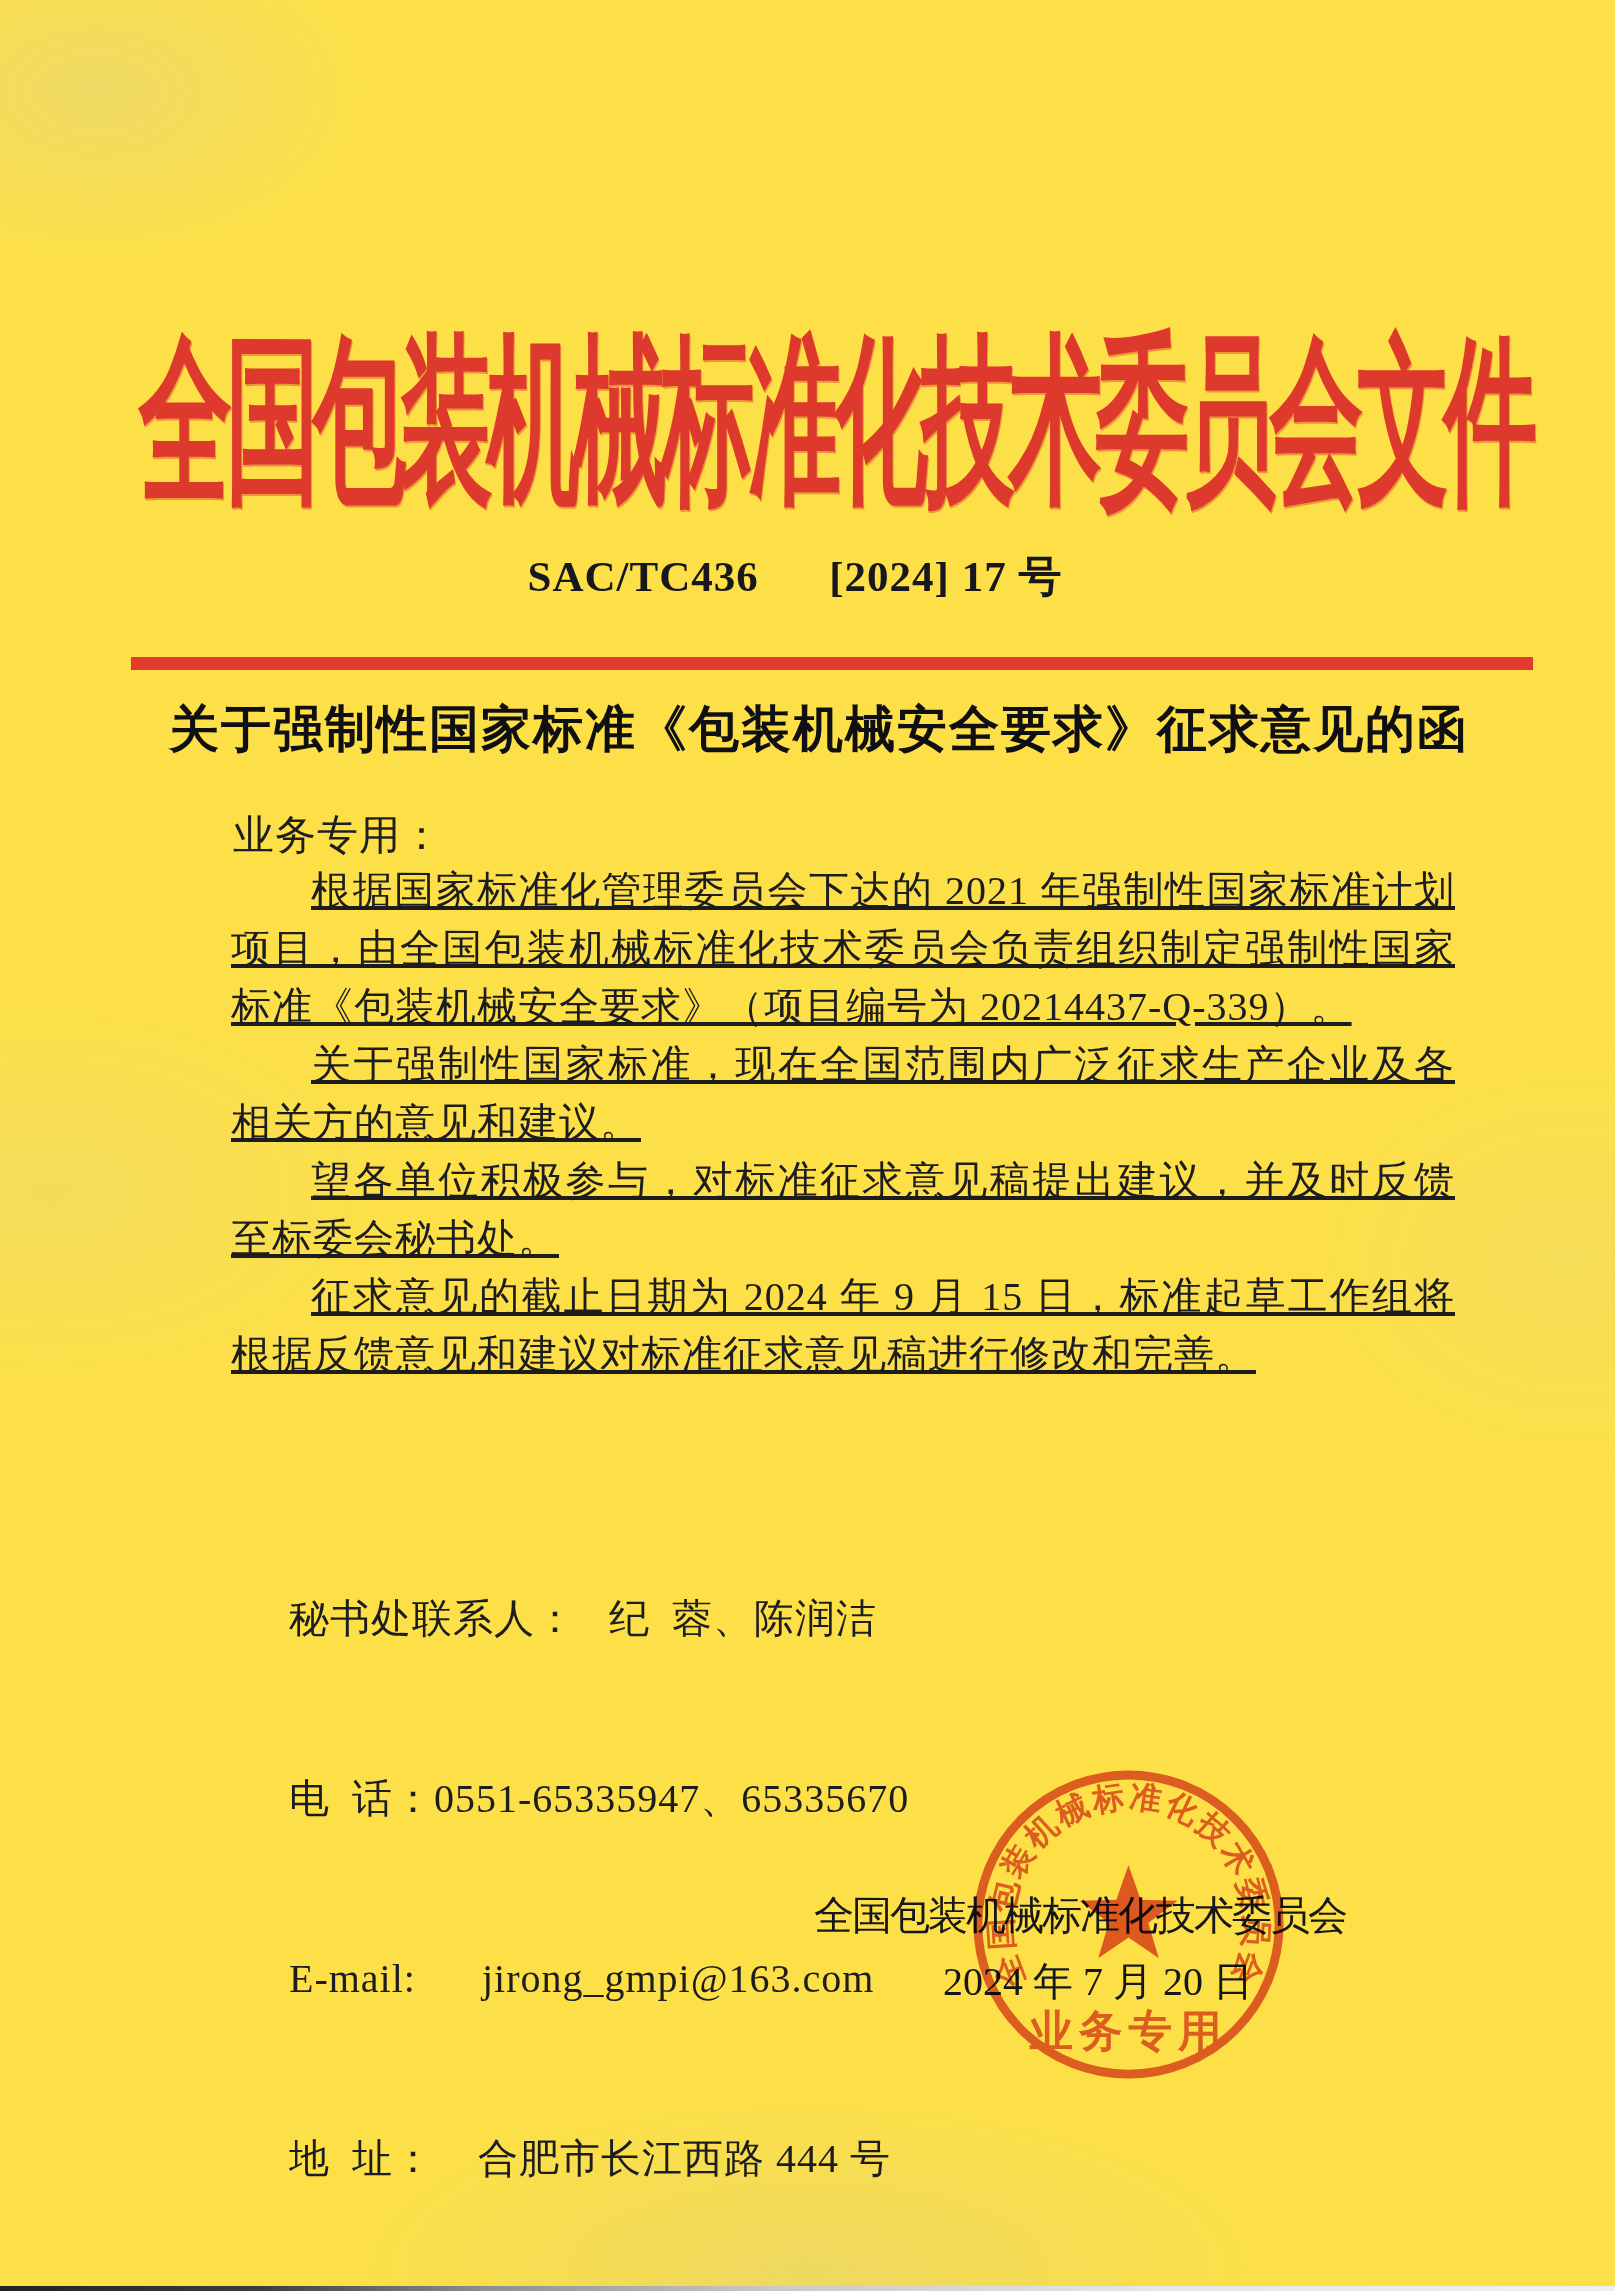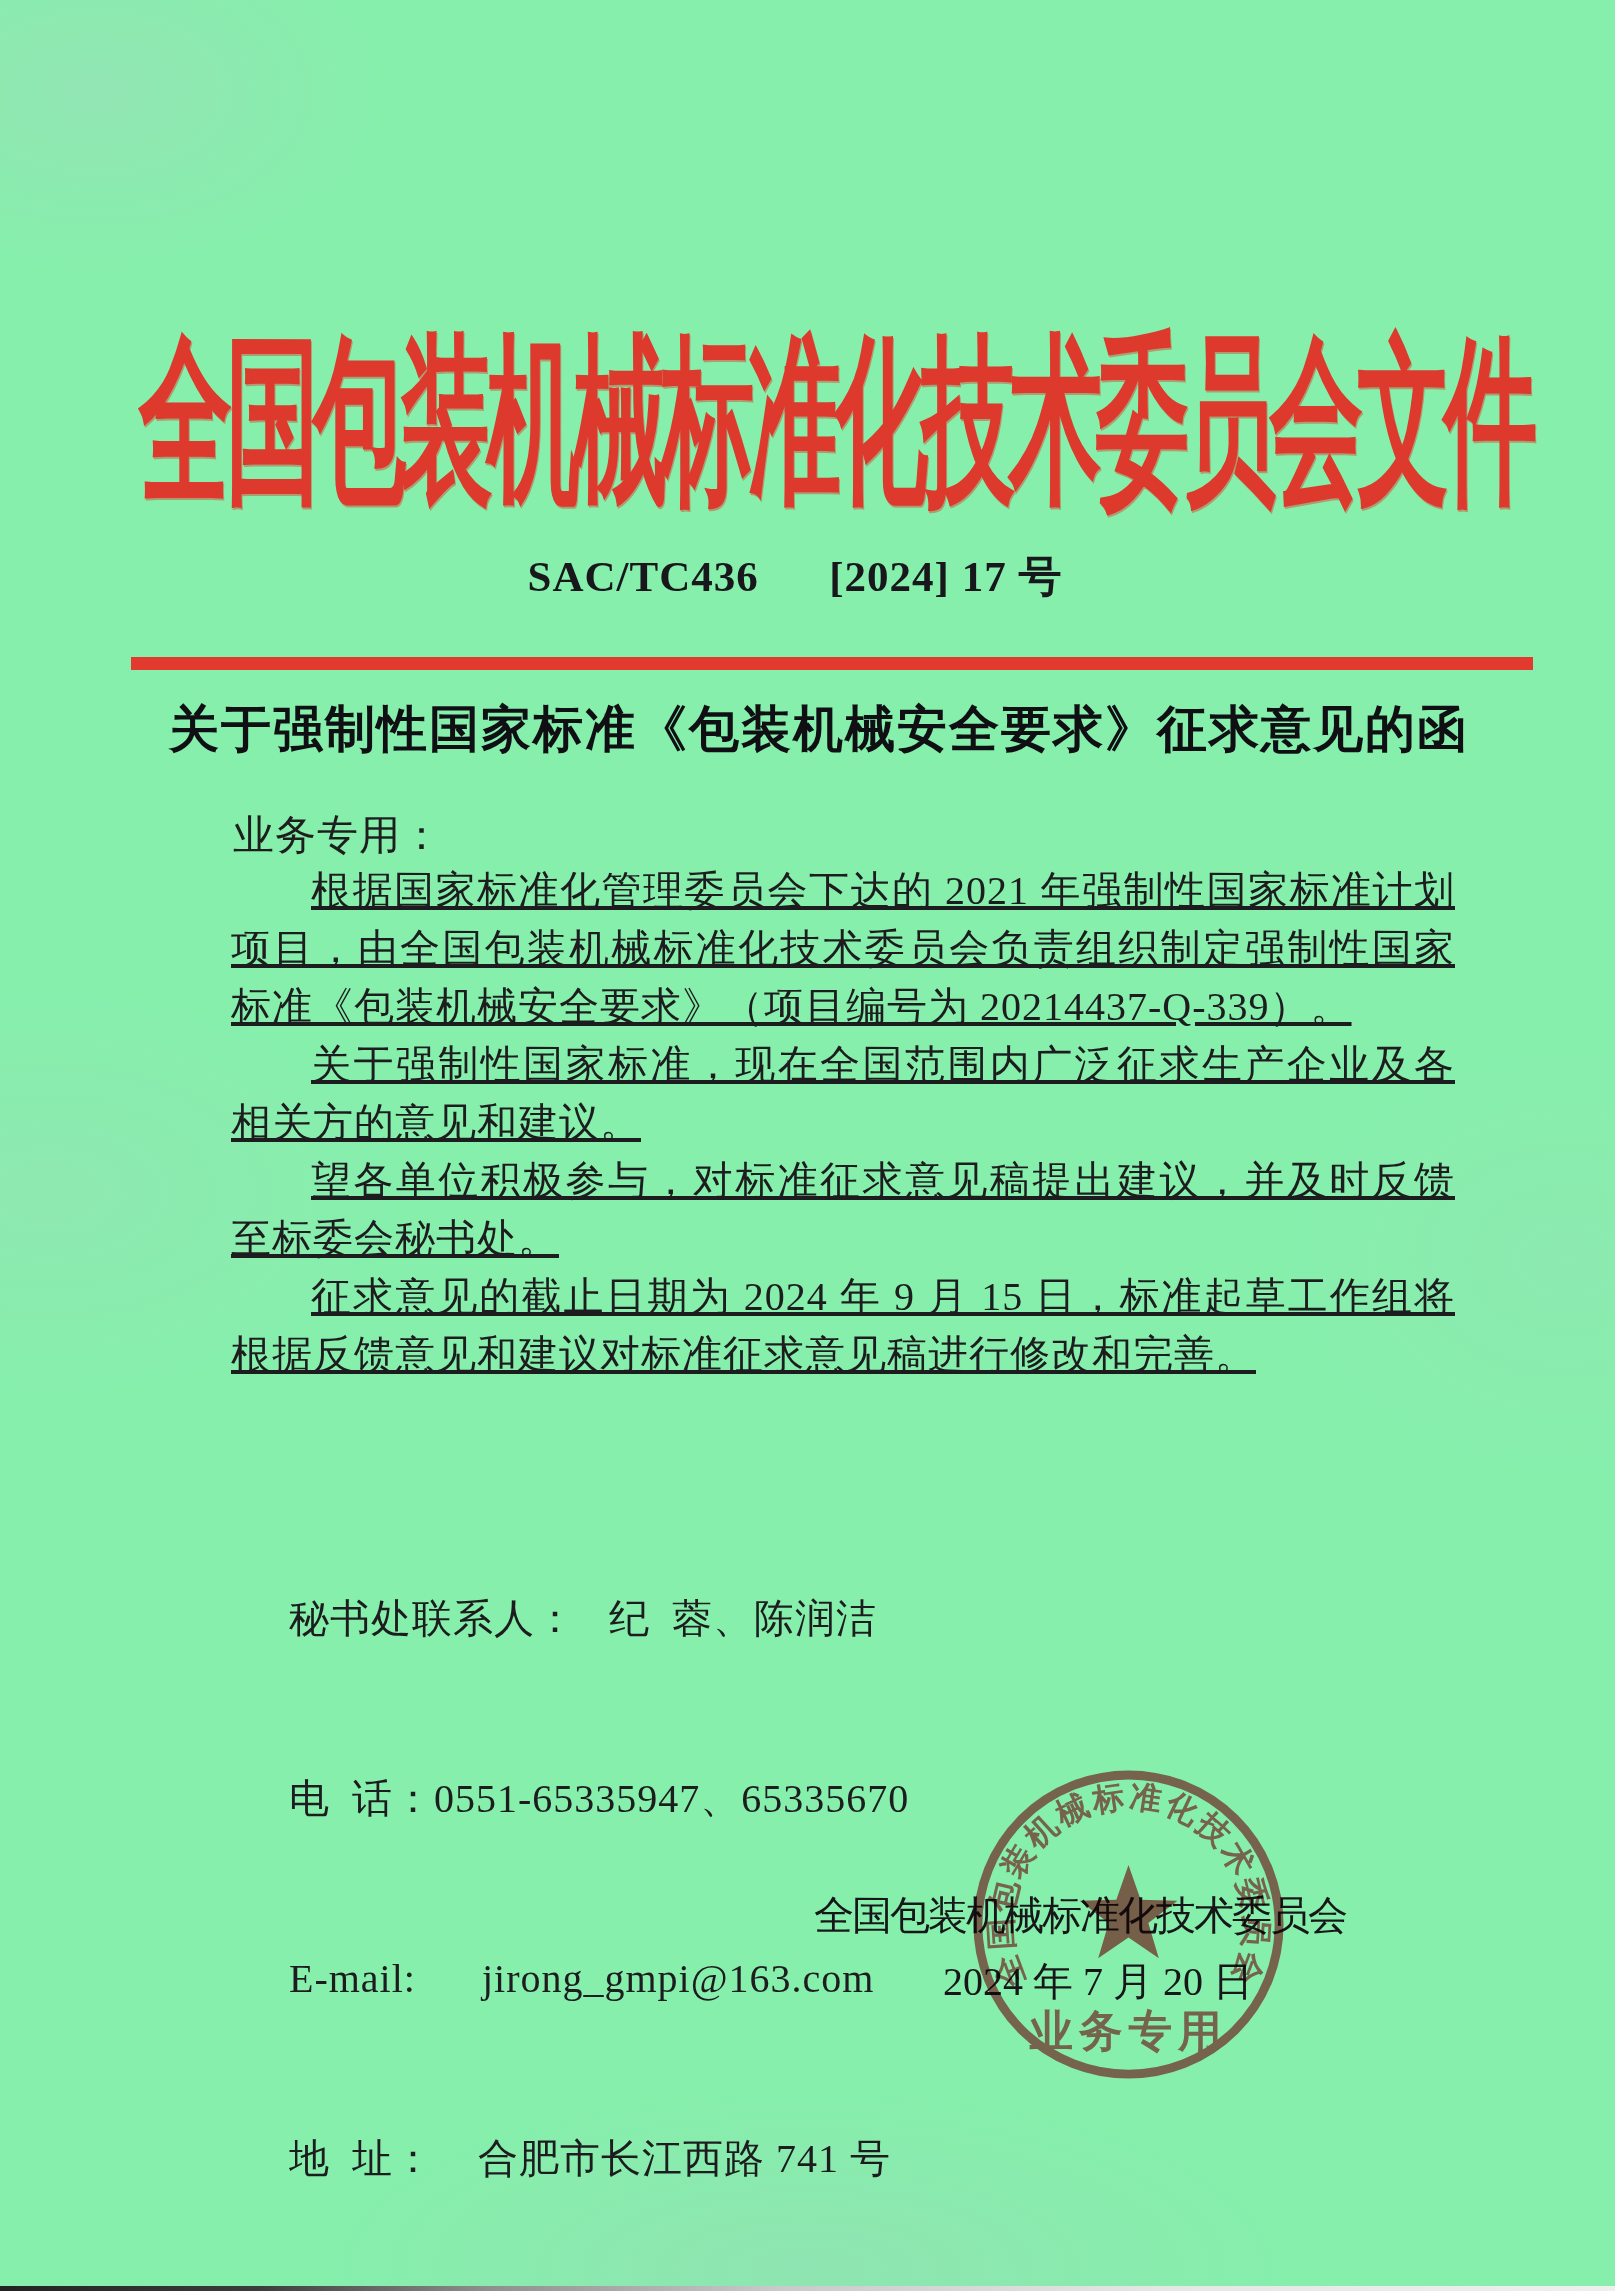--- a/index.html
+++ b/index.html
@@ -1,20 +1,20 @@
 <!DOCTYPE html>
 <html><head>
 <meta charset="utf-8">
 <style>
   html,body{margin:0;padding:0;background:#777;}
   #page{
     position:relative;
     width:1616px;height:2292px;
     margin:0 auto;
-    background:#86efac;
+    background:#fde047;
     overflow:hidden;
     font-family:"Liberation Serif","DejaVu Serif",serif;
     color:#1e1e1e;
   }
   
   .scan-tint{
     position:absolute;inset:0;pointer-events:none;
     background:
       radial-gradient(416px 257px at 6% 4%, rgba(190,196,205,0.22), rgba(190,196,205,0) 70%),
       radial-gradient(515px 297px at 3% 52%, rgba(190,196,205,0.15), rgba(190,196,205,0) 70%),
@@ -98,21 +98,21 @@
     <p>根据国家标准化管理委员会下达的 2021 年强制性国家标准计划项目，由全国包装机械标准化技术委员会负责组织制定强制性国家标准《包装机械安全要求》（项目编号为 20214437-Q-339）。</p>
     <p>关于强制性国家标准，现在全国范围内广泛征求生产企业及各相关方的意见和建议。</p>
     <p>望各单位积极参与，对标准征求意见稿提出建议，并及时反馈至标委会秘书处。</p>
     <p>征求意见的截止日期为 2024 年 9 月 15 日，标准起草工作组将根据反馈意见和建议对标准征求意见稿进行修改和完善。</p>
   </div>
 
   <div class="contact-block">
     <div>秘书处联系人：   纪  蓉、陈润洁</div>
     <div>电  话：0551-65335947、65335670</div>
     <div>E-mail:      jirong_gmpi@163.com</div>
-    <div>地  址：    合肥市长江西路 741 号</div>
+    <div>地  址：    合肥市长江西路 444 号</div>
   </div>
 
   <div class="sign-org">全国包装机械标准化技术委员会</div>
   <div class="sign-date">2024 年 7 月 20 日</div>
 
   <svg class="seal" viewBox="0 0 330 322" xmlns="http://www.w3.org/2000/svg">
 
     <ellipse cx="165" cy="159" rx="152" ry="151" fill="none" stroke="#d8505a" stroke-width="9"></ellipse>
 
     <polygon fill="#da4a50" points="165,99 177.3,134 214.4,134.9 185,157.5 195.6,193.1 165,172 134.4,193.1 145,157.5 115.6,134.9 152.7,134"></polygon>

